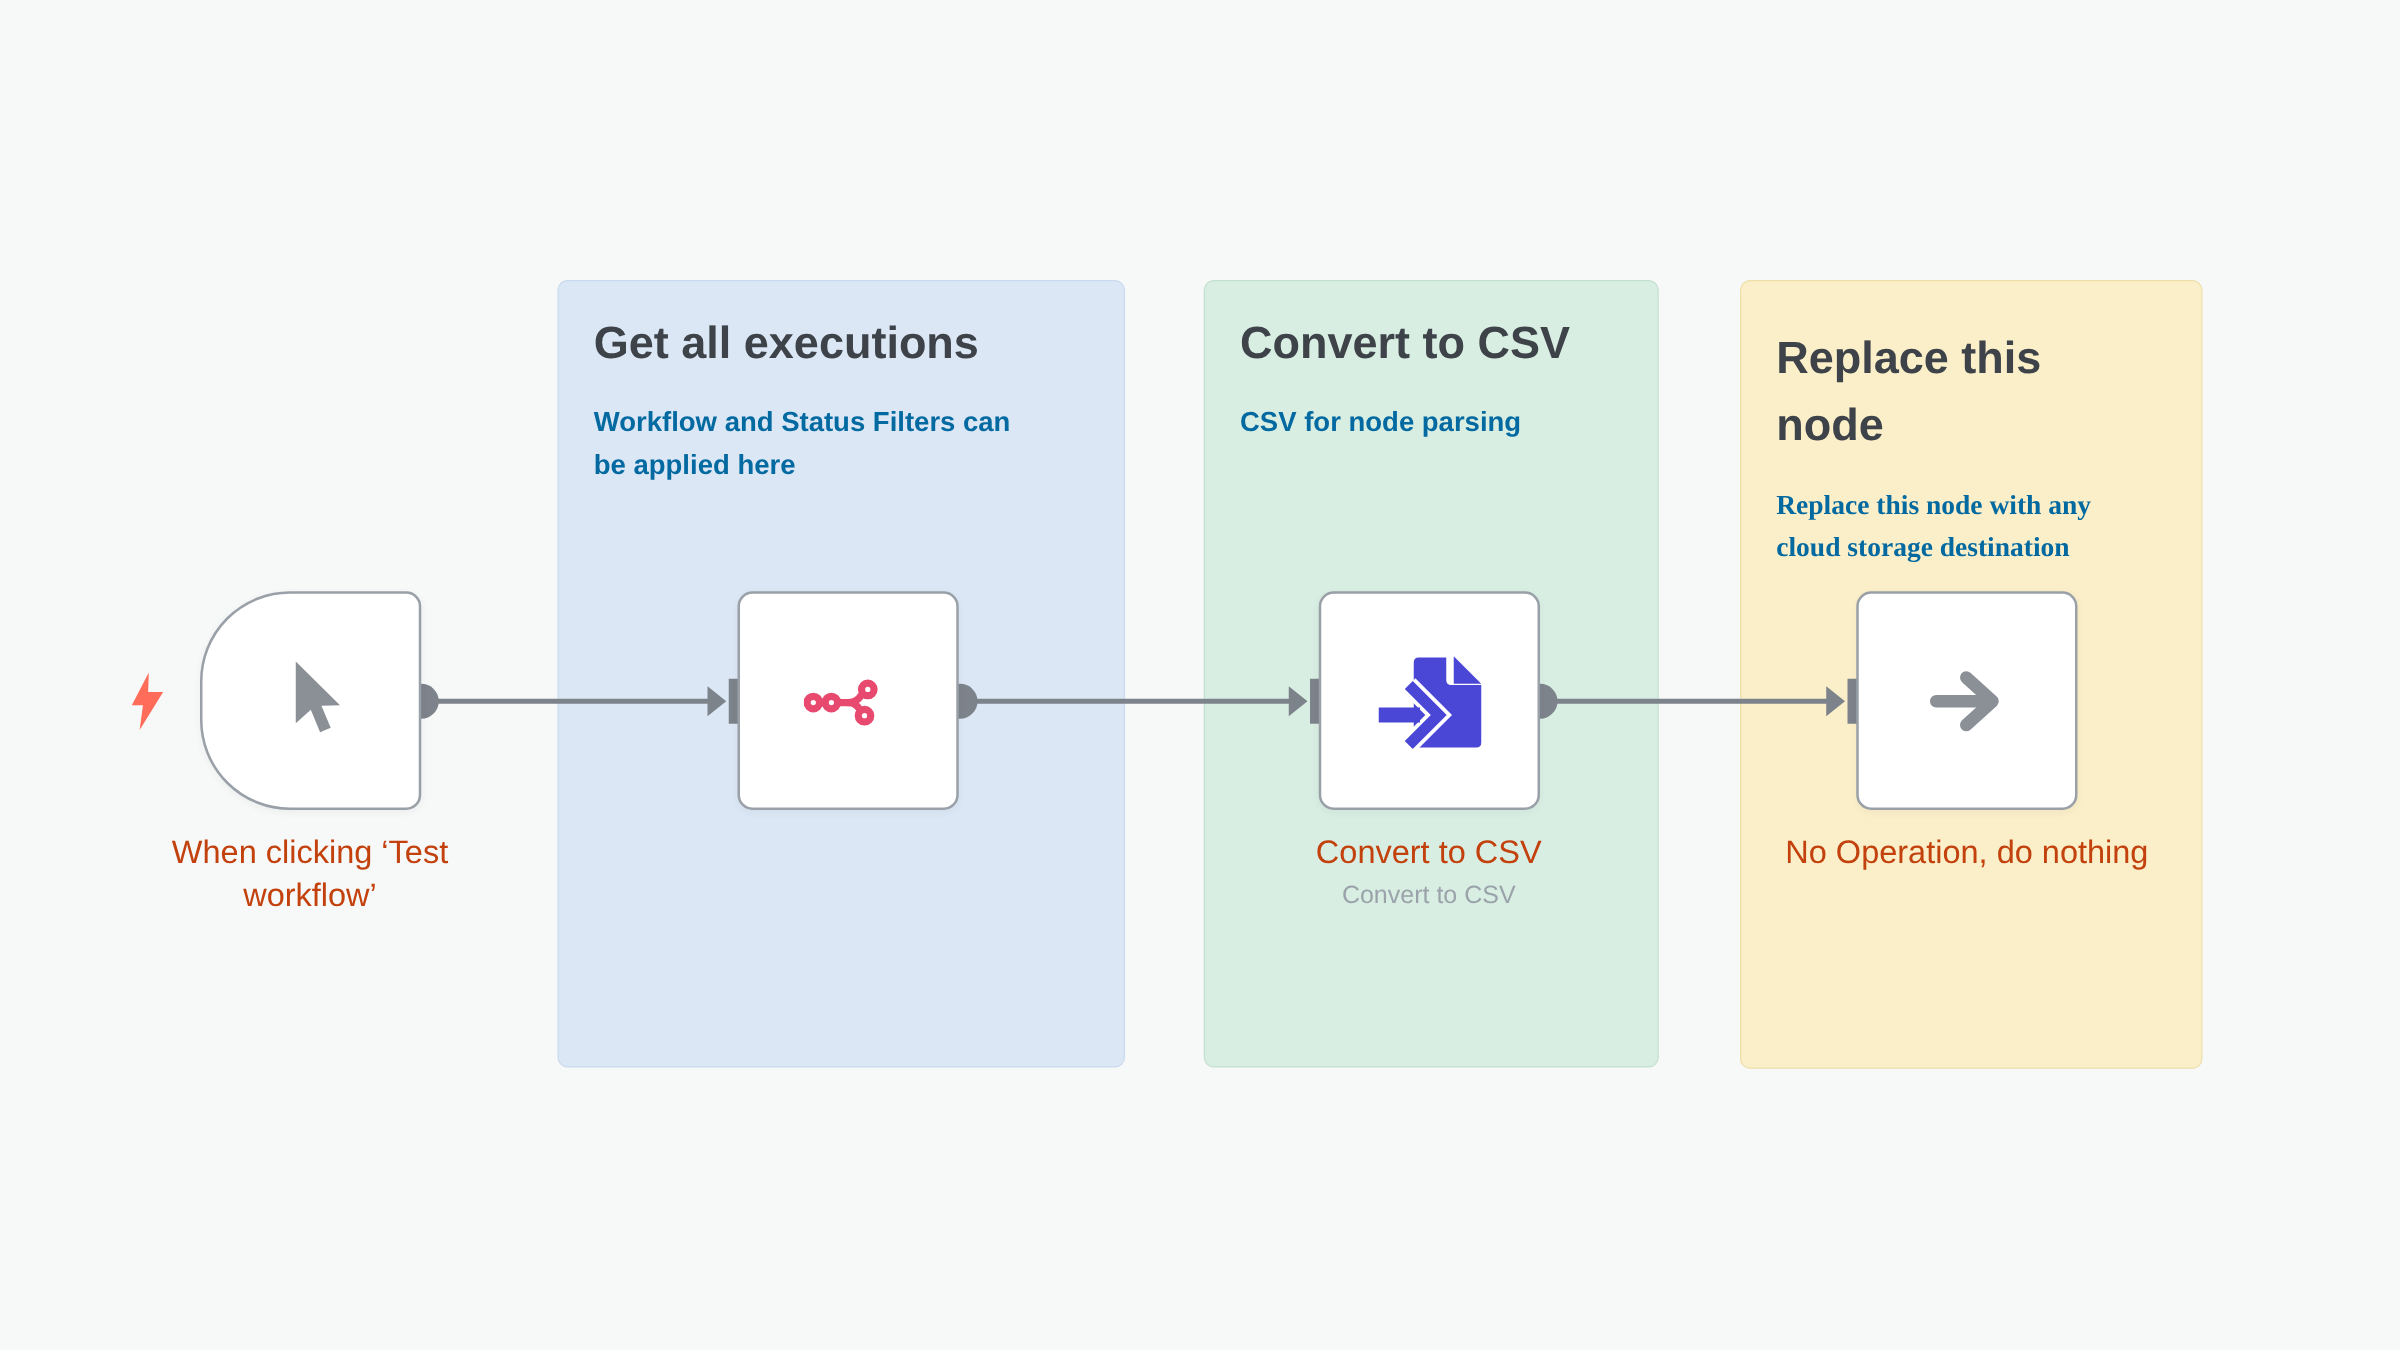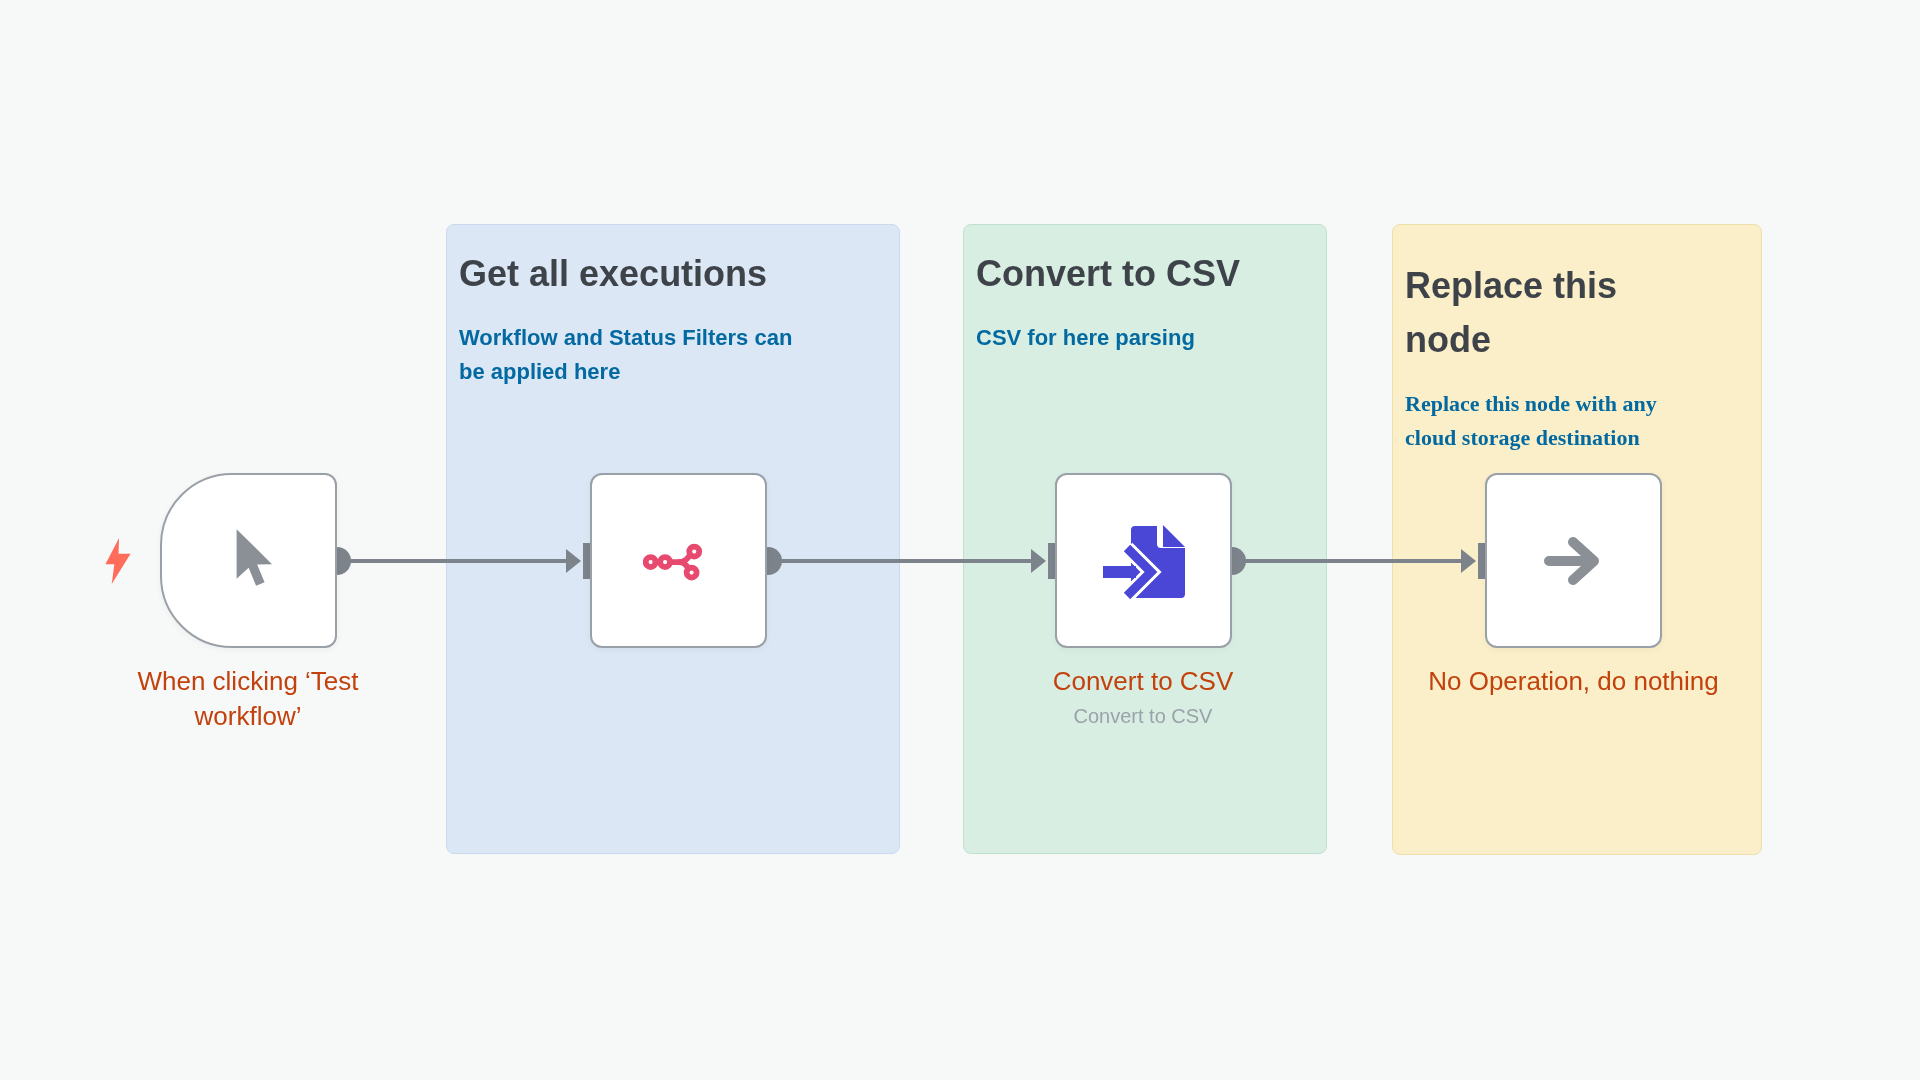--- a/index.html
+++ b/index.html
@@ -1,21 +1,21 @@
 <!DOCTYPE html>
 <html><head>
 <meta charset="utf-8">
 <style>
   html,body{margin:0;padding:0;background:#f7f8f8;}
   #canvas{position:relative;width:1920px;height:1080px;background:#f7f8f8;
           font-family:"Liberation Sans",sans-serif;overflow:hidden;}
 
   
   .sticky{position:absolute;top:224px;border:1px solid;border-radius:8px;
-          padding:22px 12px;box-sizing:border-box;}
+          padding:22px 28px;box-sizing:border-box;}
   .sticky h2{margin:0 0 20px;font-size:36px;line-height:1.5;font-weight:700;color:#3e4349;}
   .sticky p{margin:0;font-size:22px;line-height:1.55;font-weight:700;color:#0369a1;}
   .sticky.blue{left:446px;width:454px;height:630px;}
   .sticky.green{left:963px;width:364px;height:630px;}
   .sticky.yellow{left:1392px;width:370px;height:631px;}
   .sticky.yellow h2{max-width:255px;margin-top:12px;}
   .sticky.blue p{max-width:352px;}
   .sticky.yellow p{max-width:302px;font-family:Liberation Serif, serif;}
 
   
@@ -46,21 +46,21 @@
 <body>
 
 <div id="canvas">
 
   <div class="sticky blue" style="background-color: rgb(219, 231, 244); border-color: rgb(201, 218, 238);">
     <h2>Get all executions</h2>
     <p>Workflow and Status Filters can be applied here</p>
   </div>
   <div class="sticky green" style="background-color: rgb(217, 238, 226); border-color: rgb(194, 224, 208);">
     <h2>Convert to CSV</h2>
-    <p>CSV for here parsing</p>
+    <p>CSV for node parsing</p>
   </div>
   <div class="sticky yellow" style="background-color: rgb(251, 239, 201); border-color: rgb(237, 223, 169);">
     <h2>Replace this node</h2>
     <p>Replace this node with any cloud storage destination</p>
   </div>
 
   <div class="wire" style="left:337px;width:232px;"></div>
   <div class="wire" style="left:768px;width:268px;"></div>
   <div class="wire" style="left:1232px;width:234px;"></div>
 

